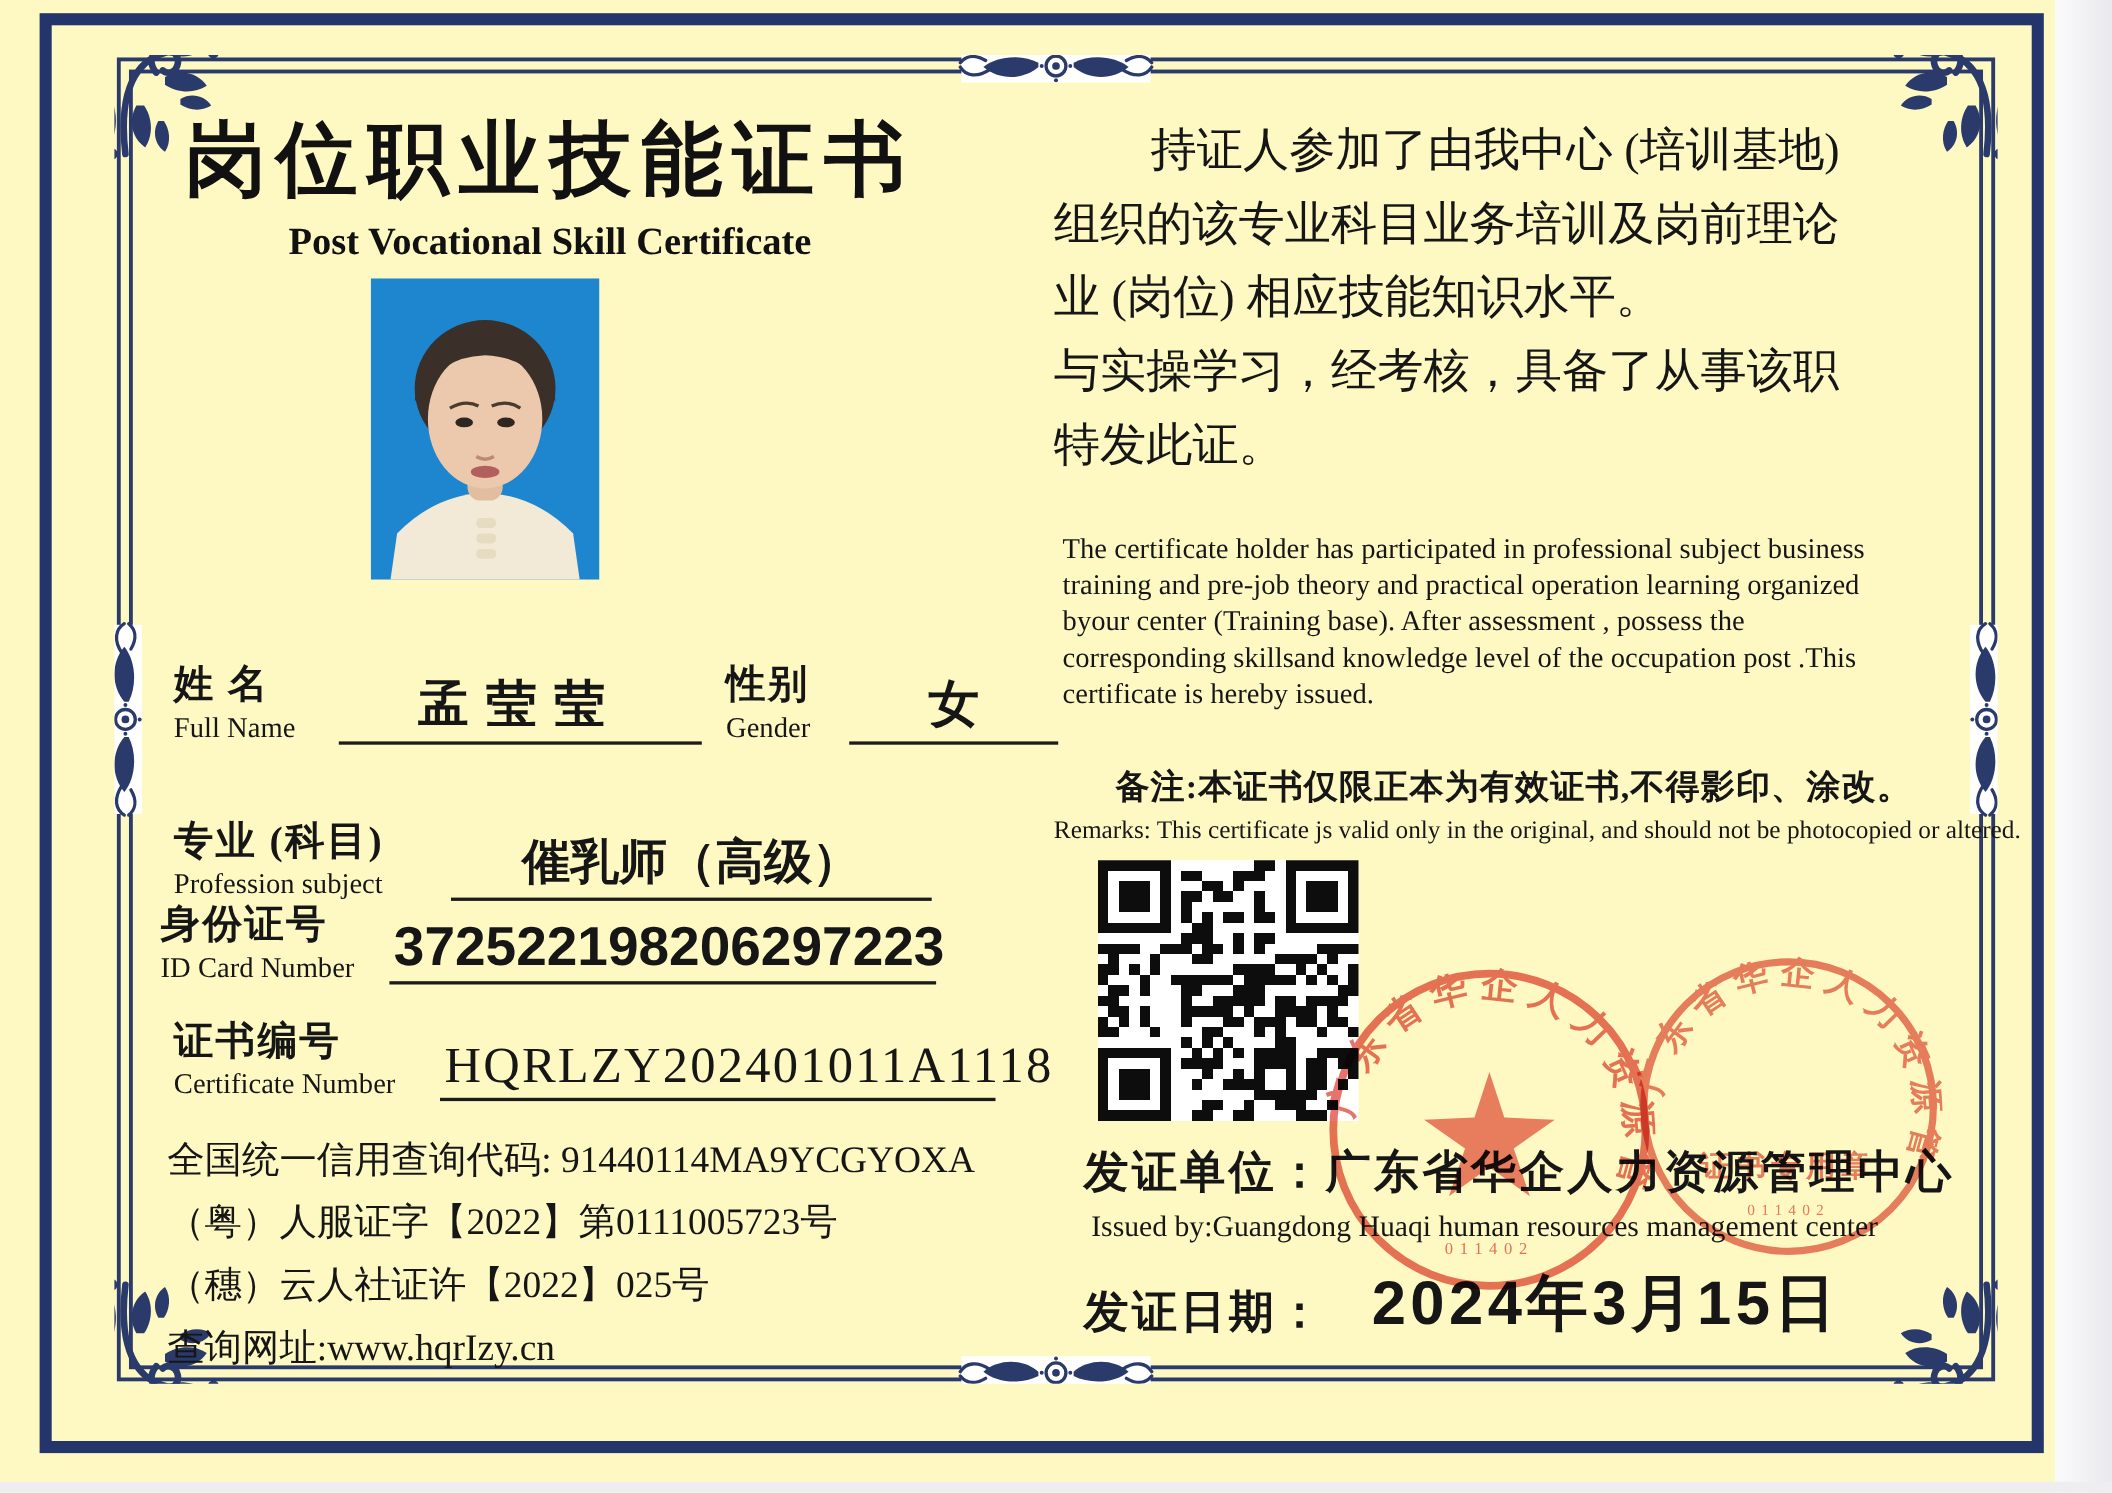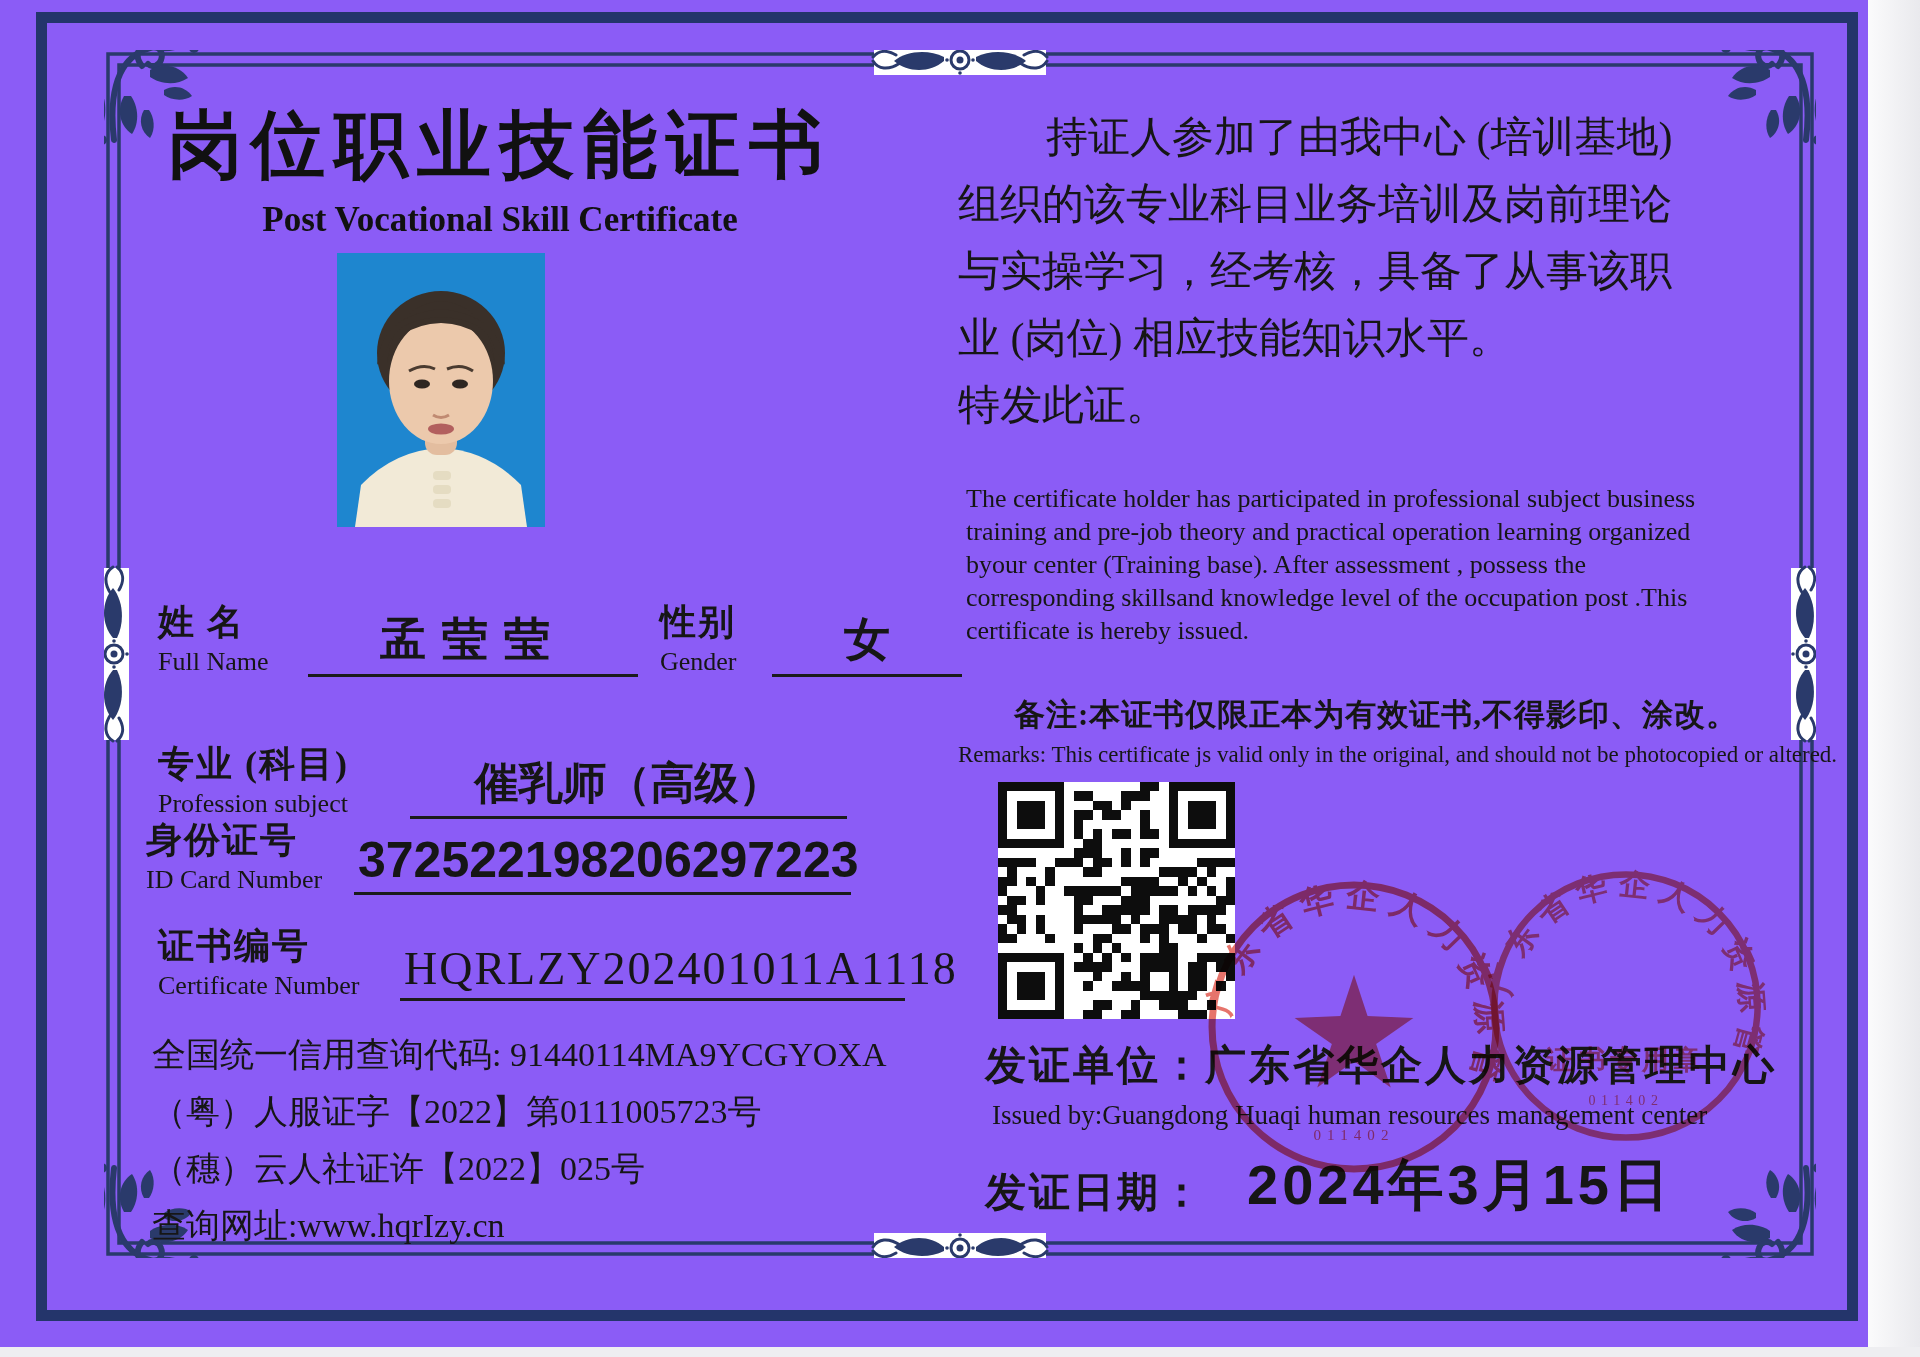--- a/index.html
+++ b/index.html
@@ -1,19 +1,19 @@
 <!DOCTYPE html>
 <html><head>
 <meta charset="utf-8">
 <style>
   * { margin:0; padding:0; box-sizing:border-box; }
   html,body { width:1920px; height:1357px; background:#f4f4f6; }
   .page {
     position:relative; width:1920px; height:1357px; overflow:hidden;
-    background:#8b5cf6; color:#161616;
+    background:#fef9c3; color:#161616;
     font-family:"Liberation Serif", serif;
   }
   
   .scan-edge-r { position:absolute; right:0; top:0; width:52px; height:100%;
     background:linear-gradient(90deg,#fbfbfc,#e9e9ed); }
   .scan-edge-b { position:absolute; left:0; bottom:0; width:100%; height:10px; background:#eeeef1; }
   
   .outer-band { position:absolute; left:36px; top:12px; right:62px; bottom:36px;
     border:11px solid #24356b; }
   
@@ -213,22 +213,22 @@
   <div class="abs footer-left">
     <div>全国统一信用查询代码: 91440114MA9YCGYOXA</div>
     <div>（粤）人服证字【2022】第0111005723号</div>
     <div>（穗）云人社证许【2022】025号</div>
     <div>查询网址:www.hqrIzy.cn</div>
   </div>
 
   <div class="abs body-cn">
     <div class="indent">持证人参加了由我中心 (培训基地)</div>
     <div>组织的该专业科目业务培训及岗前理论</div>
+    <div>业 (岗位) 相应技能知识水平。</div>
     <div>与实操学习，经考核，具备了从事该职</div>
-    <div>业 (岗位) 相应技能知识水平。</div>
     <div>特发此证。</div>
   </div>
 
   <div class="abs body-en">
     <div>The certificate holder has participated in professional subject business</div>
     <div>training and pre-job theory and practical operation learning organized</div>
     <div>byour center (Training base). After assessment , possess the</div>
     <div>corresponding skillsand knowledge level of the occupation post .This</div>
     <div>certificate is hereby issued.</div>
   </div>

